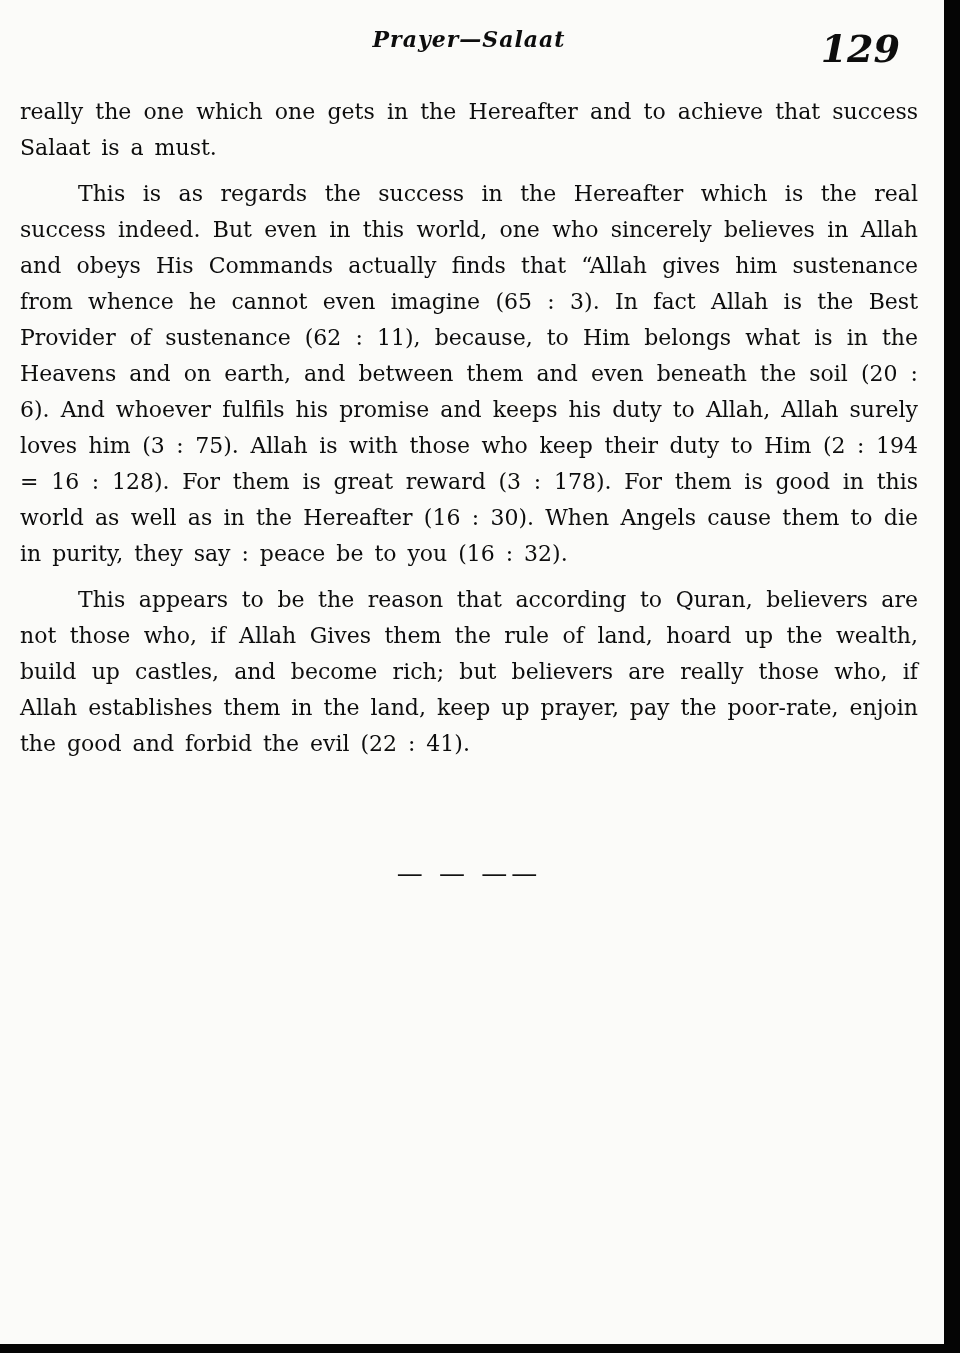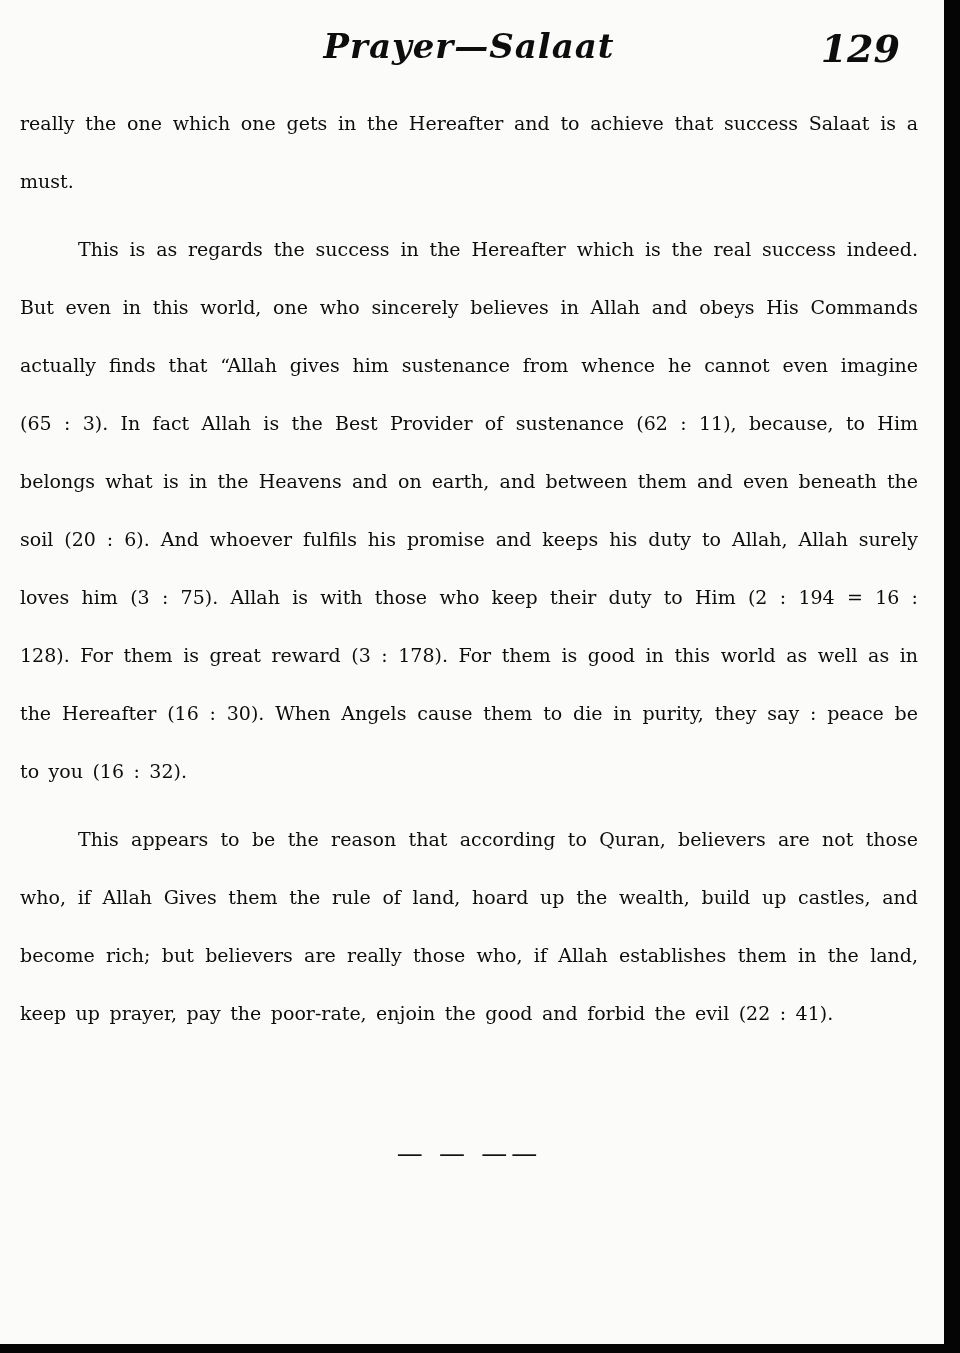--- a/index.html
+++ b/index.html
@@ -20,36 +20,36 @@
   .header {
     position: relative;
     height: 44px;
     margin-bottom: 24px;
   }
   .header-title {
     position: absolute;
     left: 0;
     right: 0;
     text-align: center;
-    font-size: 34px;
+    font-size: 22px;
     font-style: italic;
     font-weight: bold;
     letter-spacing: 1px;
   }
   .page-number {
     position: absolute;
     right: 18px;
     top: 0;
     font-size: 38px;
     font-style: italic;
     font-weight: bold;
   }
   .body-text {
-    font-size: 19px;
-    line-height: 58px;
+    font-size: 22px;
+    line-height: 36px;
     text-align: justify;
     word-spacing: 0.18em;
   }
   .para {
     margin-bottom: 10px;
   }
   .para.indented {
     text-indent: 58px;
   }
   .divider {

